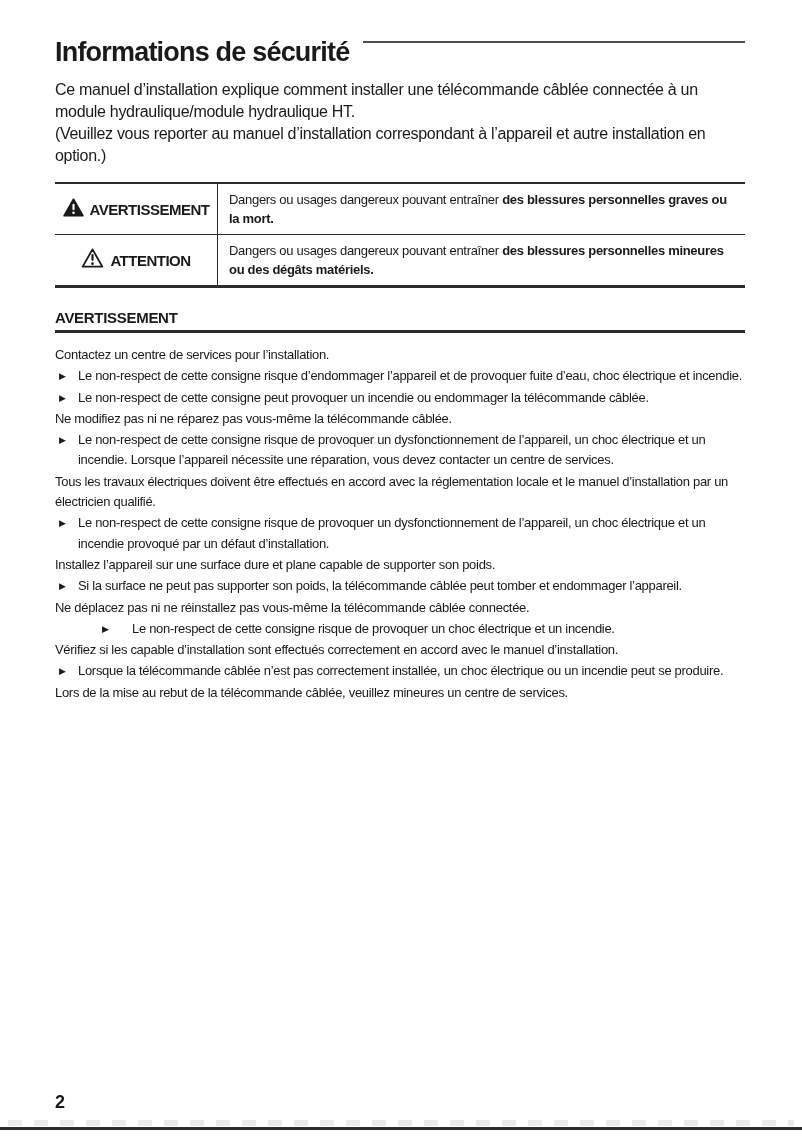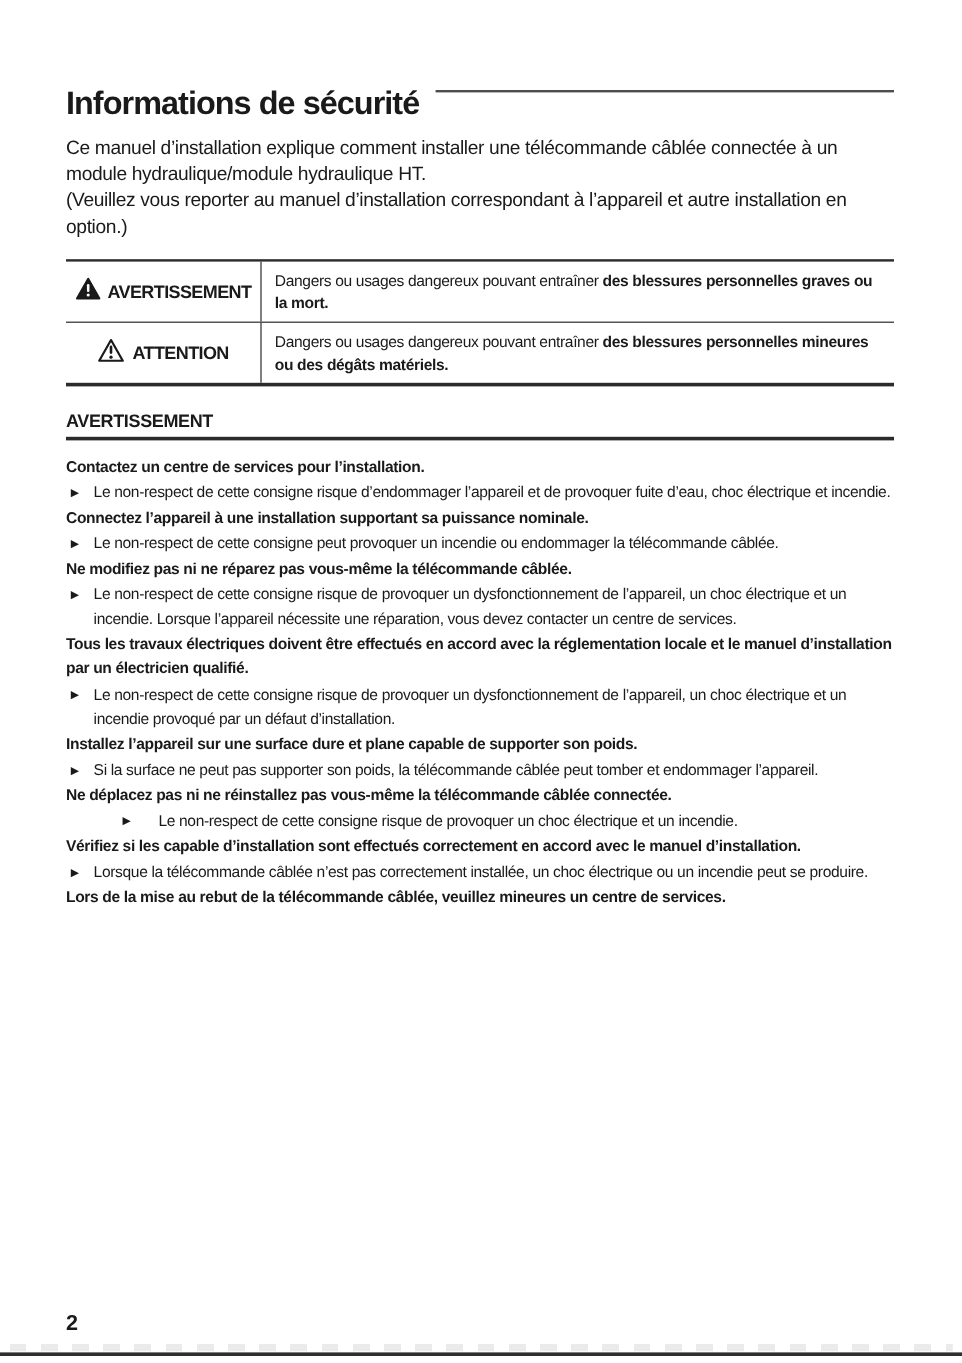--- a/index.html
+++ b/index.html
@@ -19,21 +19,21 @@
     left: 55px;
     right: 57px;
     top: 0;
     letter-spacing: -0.3px;
   }
 
   
   .title-row {
     display: flex;
     align-items: flex-start;
-    margin-top: 70px;
+    margin-top: 36px;
   }
   .page-title {
     font-size: 27px;
     font-weight: bold;
     line-height: 32px;
     letter-spacing: -0.8px;
     white-space: nowrap;
   }
   .title-rule {
     flex: 1;
@@ -98,21 +98,21 @@
     font-weight: bold;
     letter-spacing: -0.3px;
     padding-bottom: 4px;
     border-bottom: 3px solid #2b2b2b;
   }
 
   
   .rules { margin-top: 12px; }
   .rule {
     font-size: 13px;
-    font-weight: bold;
+    font-weight: normal;
     line-height: 20.3px;
     margin-top: 1px;
   }
   .bullet {
     display: flex;
     align-items: flex-start;
     font-size: 13px;
     line-height: 20.3px;
     margin-top: 1px;
   }
@@ -211,21 +211,20 @@
     <h2 class="section-heading">AVERTISSEMENT</h2>
 
     <div class="rules">
       <p class="rule">Contactez un centre de services pour l’installation.</p>
 
       <div class="bullet">
         <span class="arrow">▶</span>
         <span class="bullet-text">Le non-respect de cette consigne risque d’endommager l’appareil et de provoquer fuite d’eau, choc électrique et incendie.</span>
       </div>
 
-      <p class="rule">Connectez l’appareil à une installation supportant sa puissance nominale.</p>
 
       <div class="bullet">
         <span class="arrow">▶</span>
         <span class="bullet-text">Le non-respect de cette consigne peut provoquer un incendie ou endommager la télécommande câblée.</span>
       </div>
 
       <p class="rule">Ne modifiez pas ni ne réparez pas vous-même la télécommande câblée.</p>
 
       <div class="bullet">
         <span class="arrow">▶</span>

